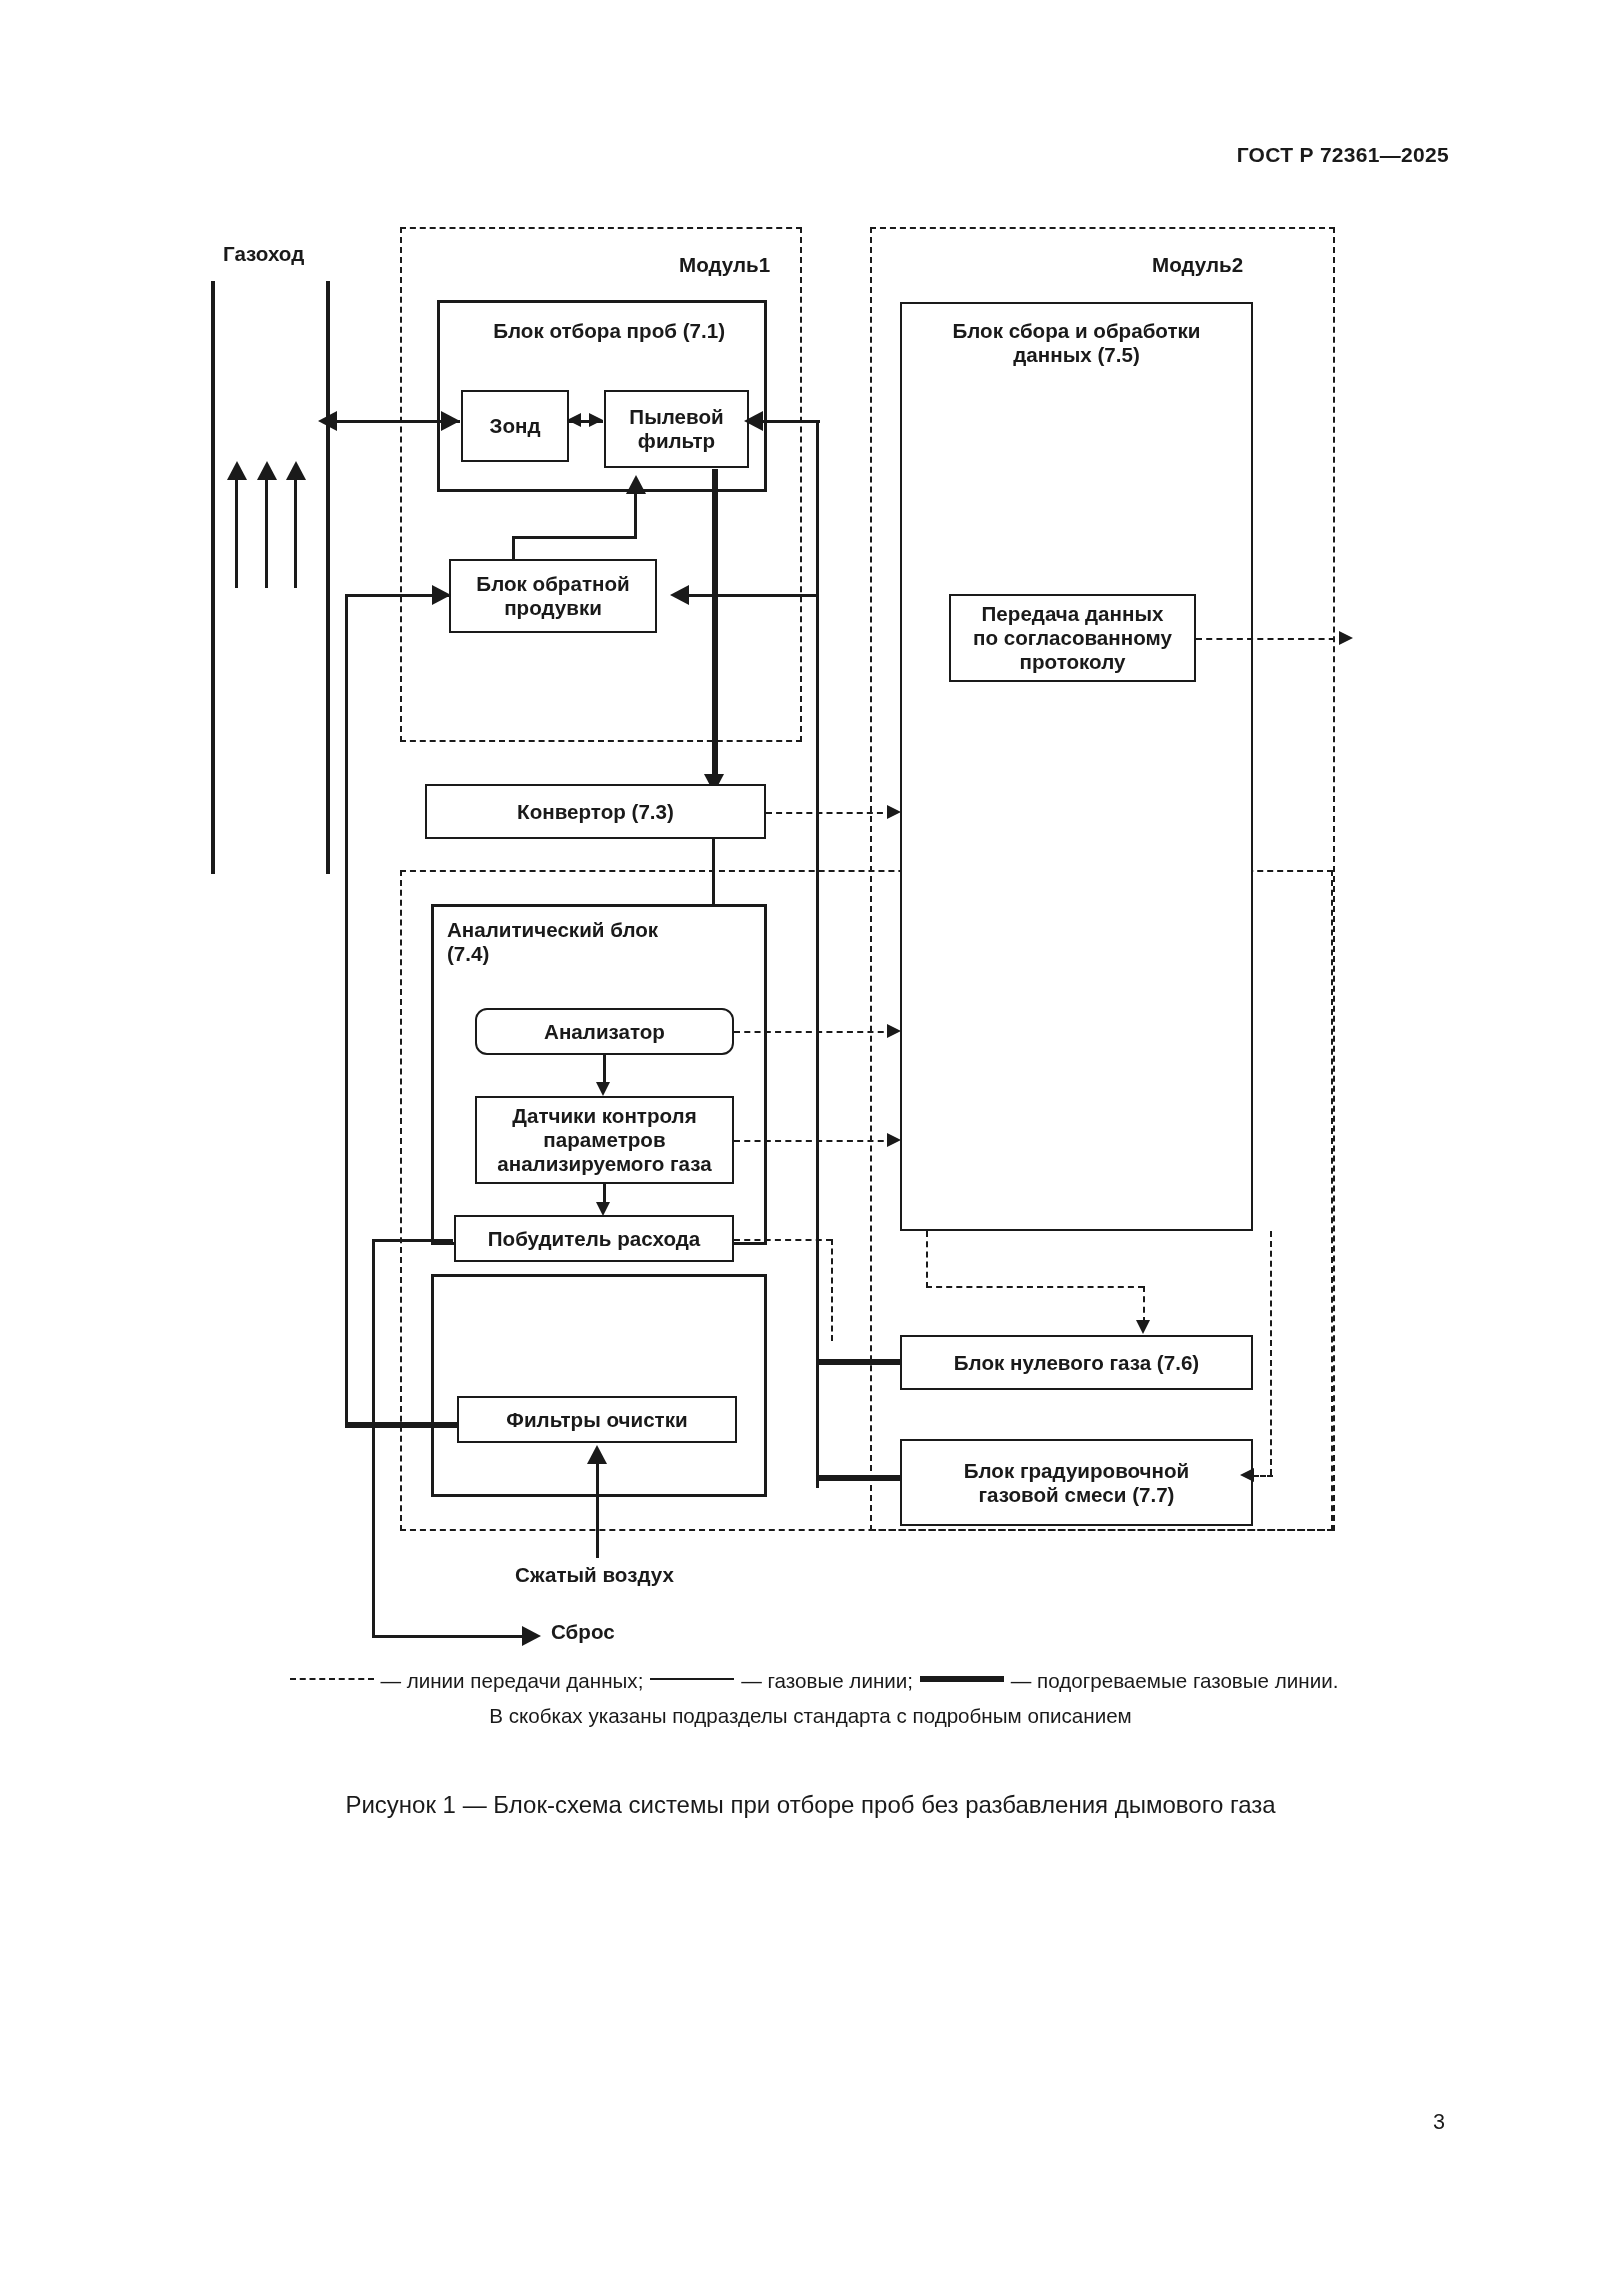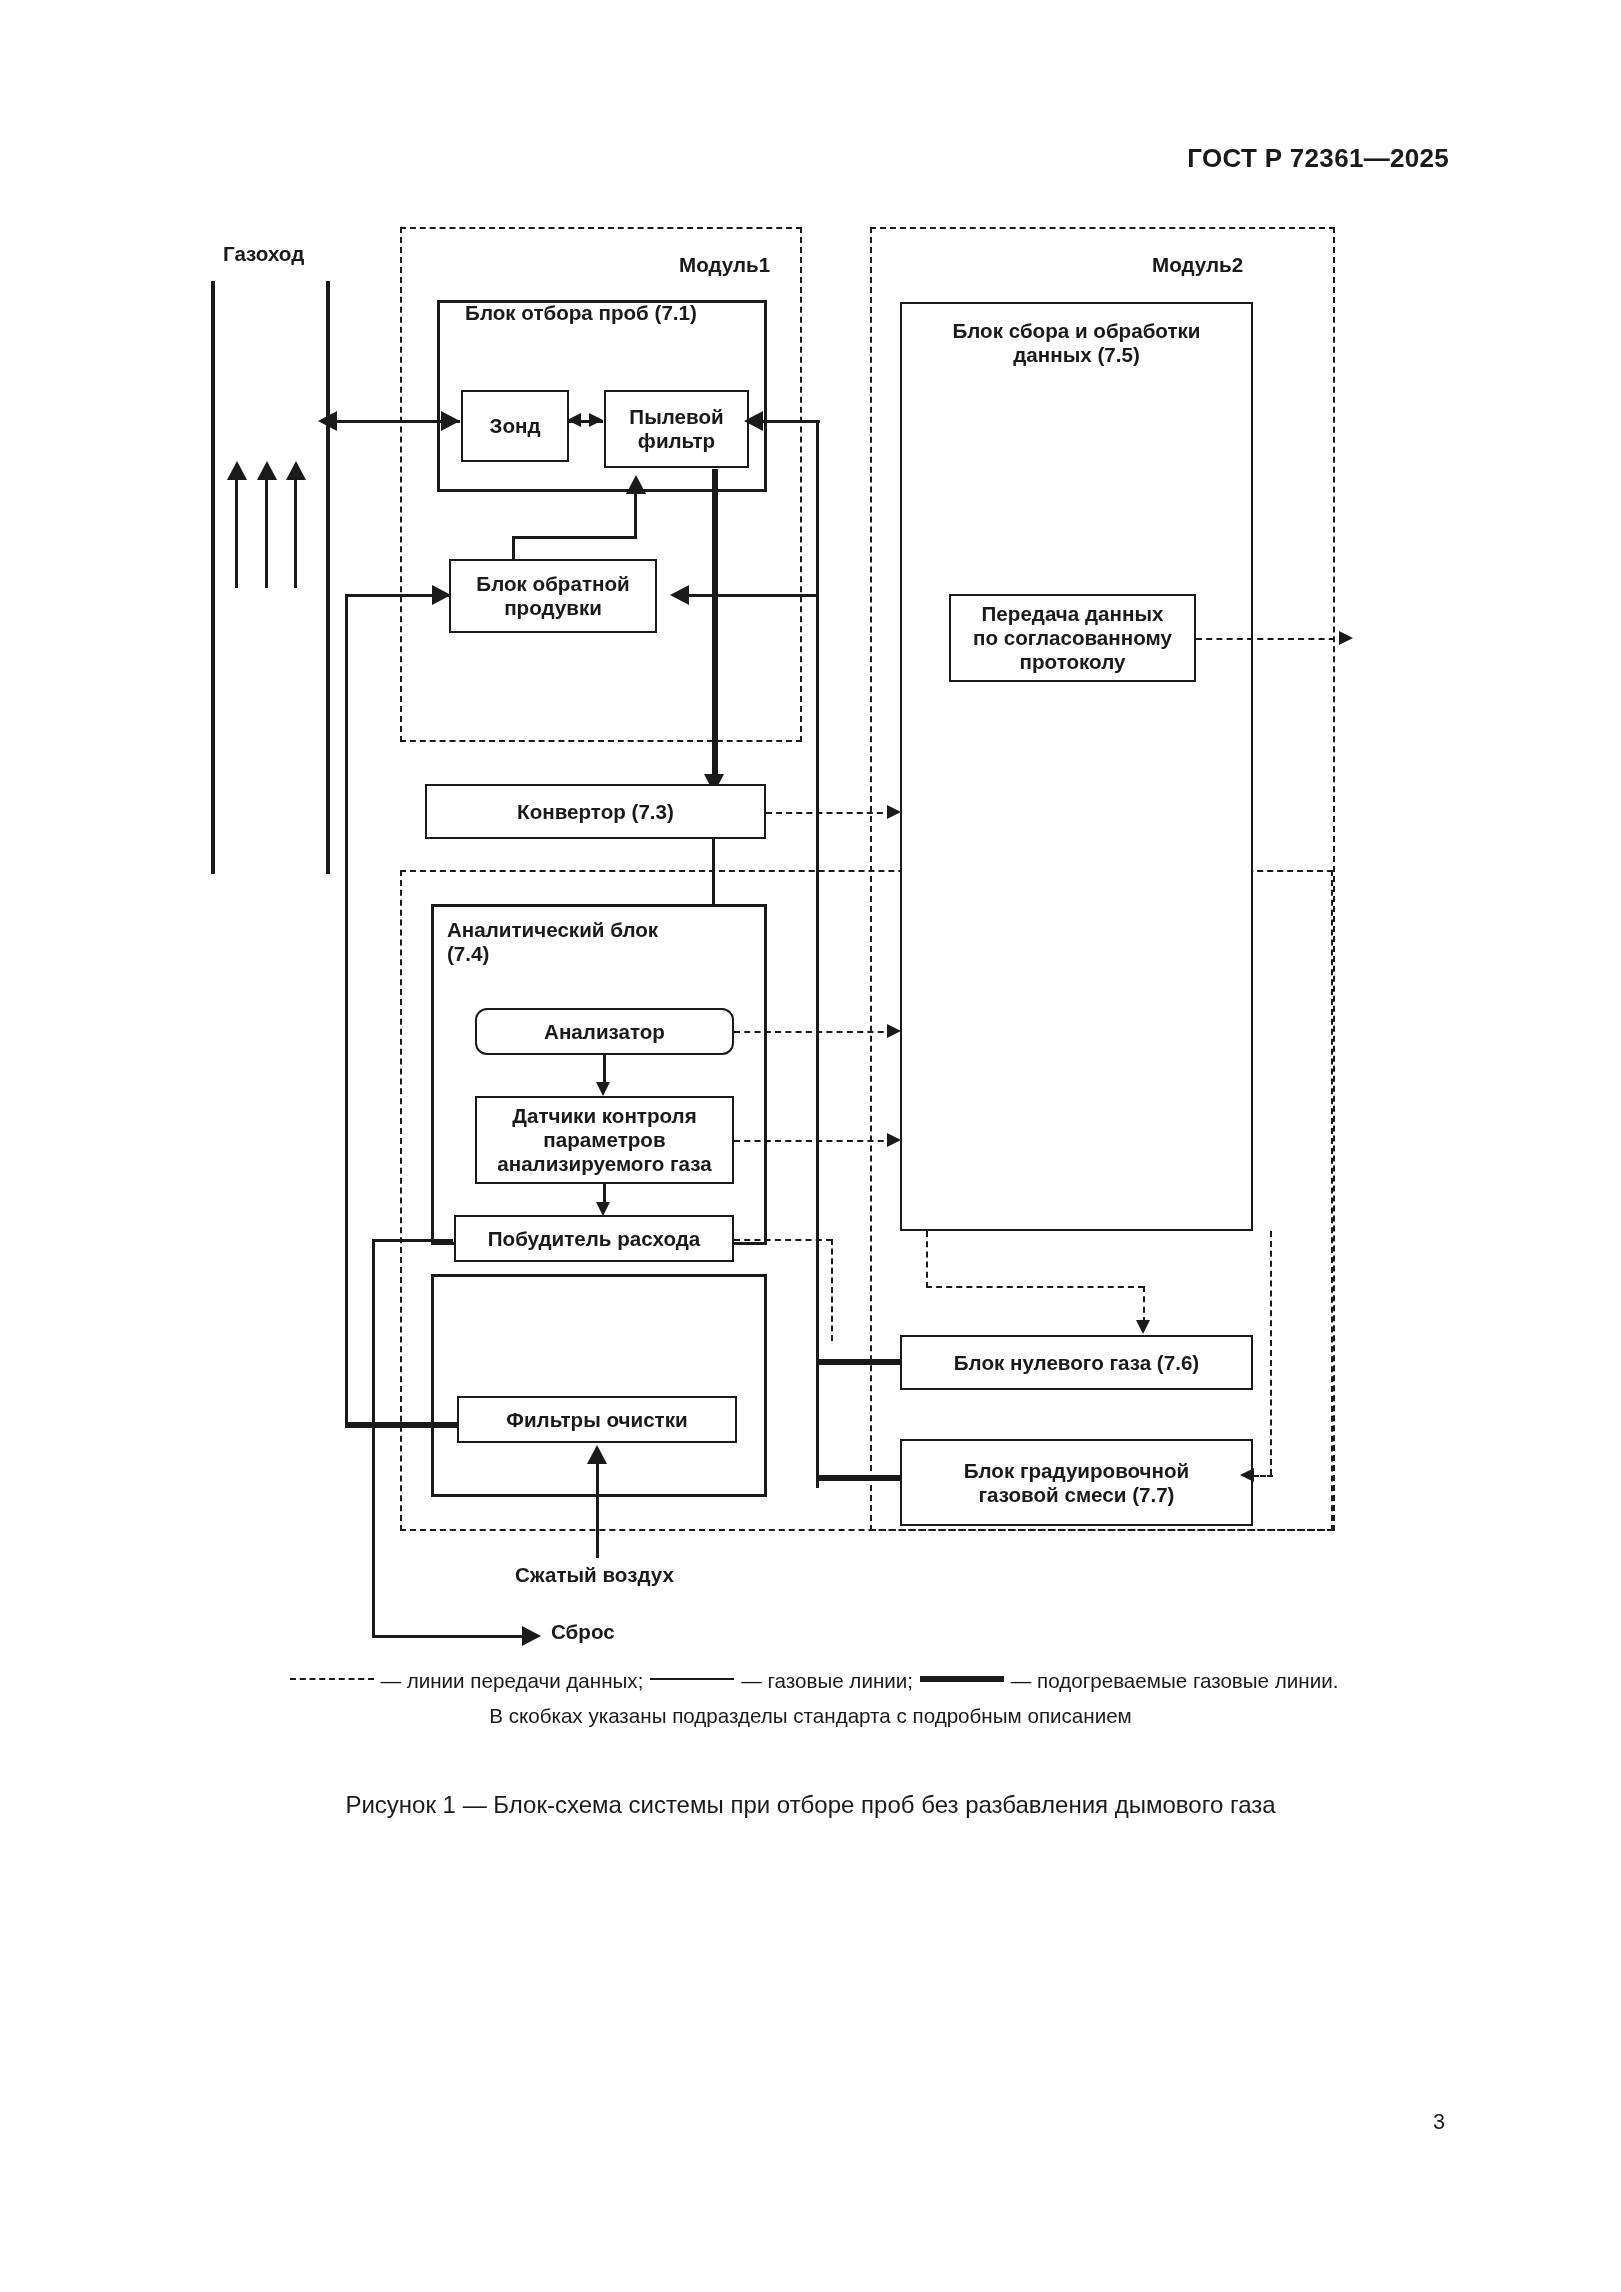--- a/index.html
+++ b/index.html
@@ -18,21 +18,21 @@
   .page {
     position: absolute;
     inset: 0;
   }
 
   
   .doc-header {
     position: absolute;
     top: 143px;
     right: 172px;
-    font-size: 26px;
+    font-size: 21px;
     font-weight: bold;
     letter-spacing: 0.3px;
     white-space: nowrap;
   }
 
   
   .page-number {
     position: absolute;
     right: 176px;
     top: 2109px;
@@ -173,21 +173,21 @@
   <div class="arrow arrow-u" style="left:227px; top:461px;"></div>
   <div class="vline" style="left:265px; top:480px; height:108px;"></div>
   <div class="arrow arrow-u" style="left:257px; top:461px;"></div>
   <div class="vline" style="left:294px; top:480px; height:108px;"></div>
   <div class="arrow arrow-u" style="left:286px; top:461px;"></div>
 
   <div class="abs module" style="left:400px; top:227px; width:402px; height:515px;"></div>
   <div class="module-label" style="left:679px; top:253px;">Модуль1</div>
 
   <div class="abs group-thick" style="left:437px; top:300px; width:330px; height:192px;"></div>
-  <div class="group-title" style="left:437px; top:301px; width:288px;">Блок отбора проб (7.1)</div>
+  <div class="group-title" style="left:437px; top:319px; width:288px;text-align:right;">Блок отбора проб (7.1)</div>
 
   <div class="abs box" style="left:461px; top:390px; width:108px; height:72px;">Зонд</div>
 
   <div class="abs box" style="left:604px; top:390px; width:145px; height:78px;">Пылевой
 фильтр</div>
 
   <div class="hline" style="left:328px; top:420px; width:132px;"></div>
   <div class="arrow arrow-l" style="left:318px; top:411px;"></div>
   <div class="arrow arrow-r" style="left:441px; top:411px;"></div>
 

